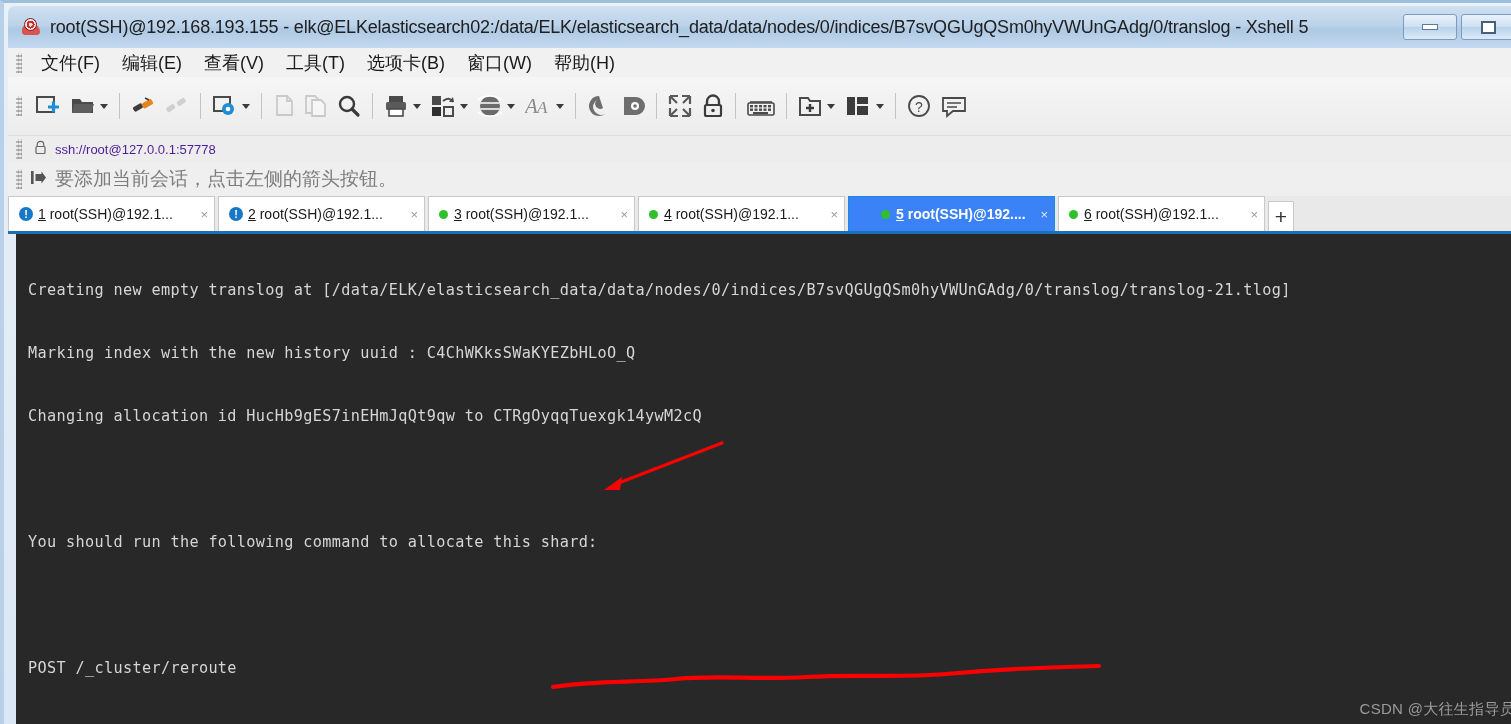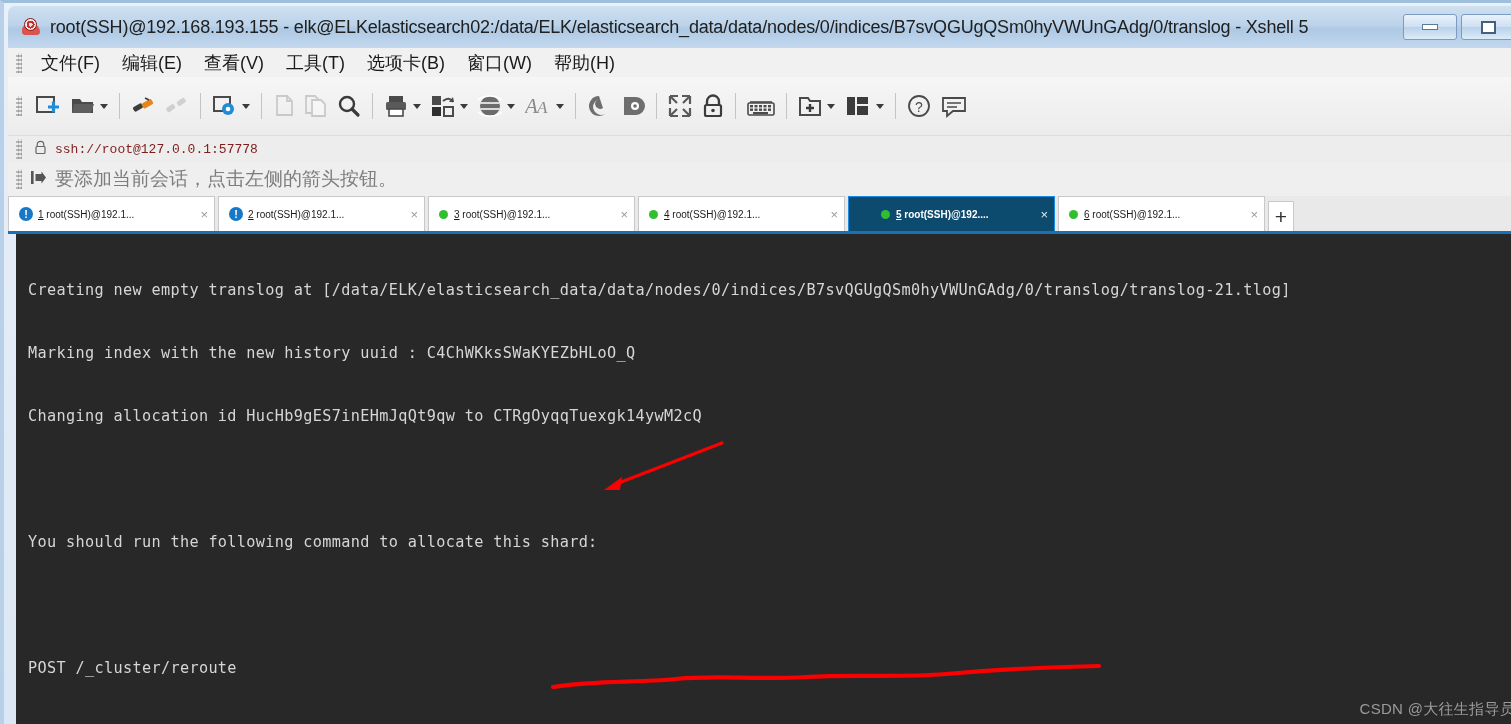--- a/index.html
+++ b/index.html
@@ -157,22 +157,22 @@
   }
   .hintbar {
     position: absolute;
     left: 4px; top: 159px;
     width: 1507px; height: 34px;
     background: #efefef;
     display: flex; align-items: center;
     padding-left: 8px;
   }
   .addr-text {
-    font-size: 13px; color: #7f1d1d; margin-left: 8px;
-    font-family: Liberation Mono, monospace;
+    font-size: 13px; color: #4c1d95; margin-left: 8px;
+    font-family: Liberation Sans, sans-serif;
   }
   .hint-text {
     font-size: 19px; color: #7d7d7d; margin-left: 8px;
   }
   .lock-ico { margin-left: 4px; }
 
   
   .tabstrip {
     position: absolute;
     left: 4px; top: 193px;
@@ -189,21 +189,21 @@
     background: #ffffff;
     border: 1px solid #c9c9c9;
     border-bottom: none;
     display: flex;
     align-items: center;
     padding: 0 6px 0 10px;
     position: relative;
     cursor: default;
   }
   .tab.active {
-    background: #0c4a6e;
+    background: #3b82f6;
     border-color: #1a8ce0;
     color: #ffffff;
     padding-left: 32px;
   }
   .tab .dot {
     width: 9px; height: 9px;
     border-radius: 50%;
     background: #2fbf2f;
     margin-right: 6px;
     flex: 0 0 auto;
@@ -213,21 +213,21 @@
     border-radius: 50%;
     background: #1878c8;
     color: #fff;
     font-size: 11px; font-weight: bold;
     display: flex; align-items: center; justify-content: center;
     margin-right: 5px;
     flex: 0 0 auto;
     line-height: 1;
   }
   .tab .tlabel {
-    font-size: 10px;
+    font-size: 14px;
     color: #1a1a1a;
     white-space: nowrap;
     overflow: hidden;
   }
   .tab.active .tlabel { color: #ffffff; font-weight: bold; }
   .tab .tlabel .num { text-decoration: underline; }
   .tab .tclose {
     margin-left: auto;
     padding-left: 8px;
     font-size: 13px;

